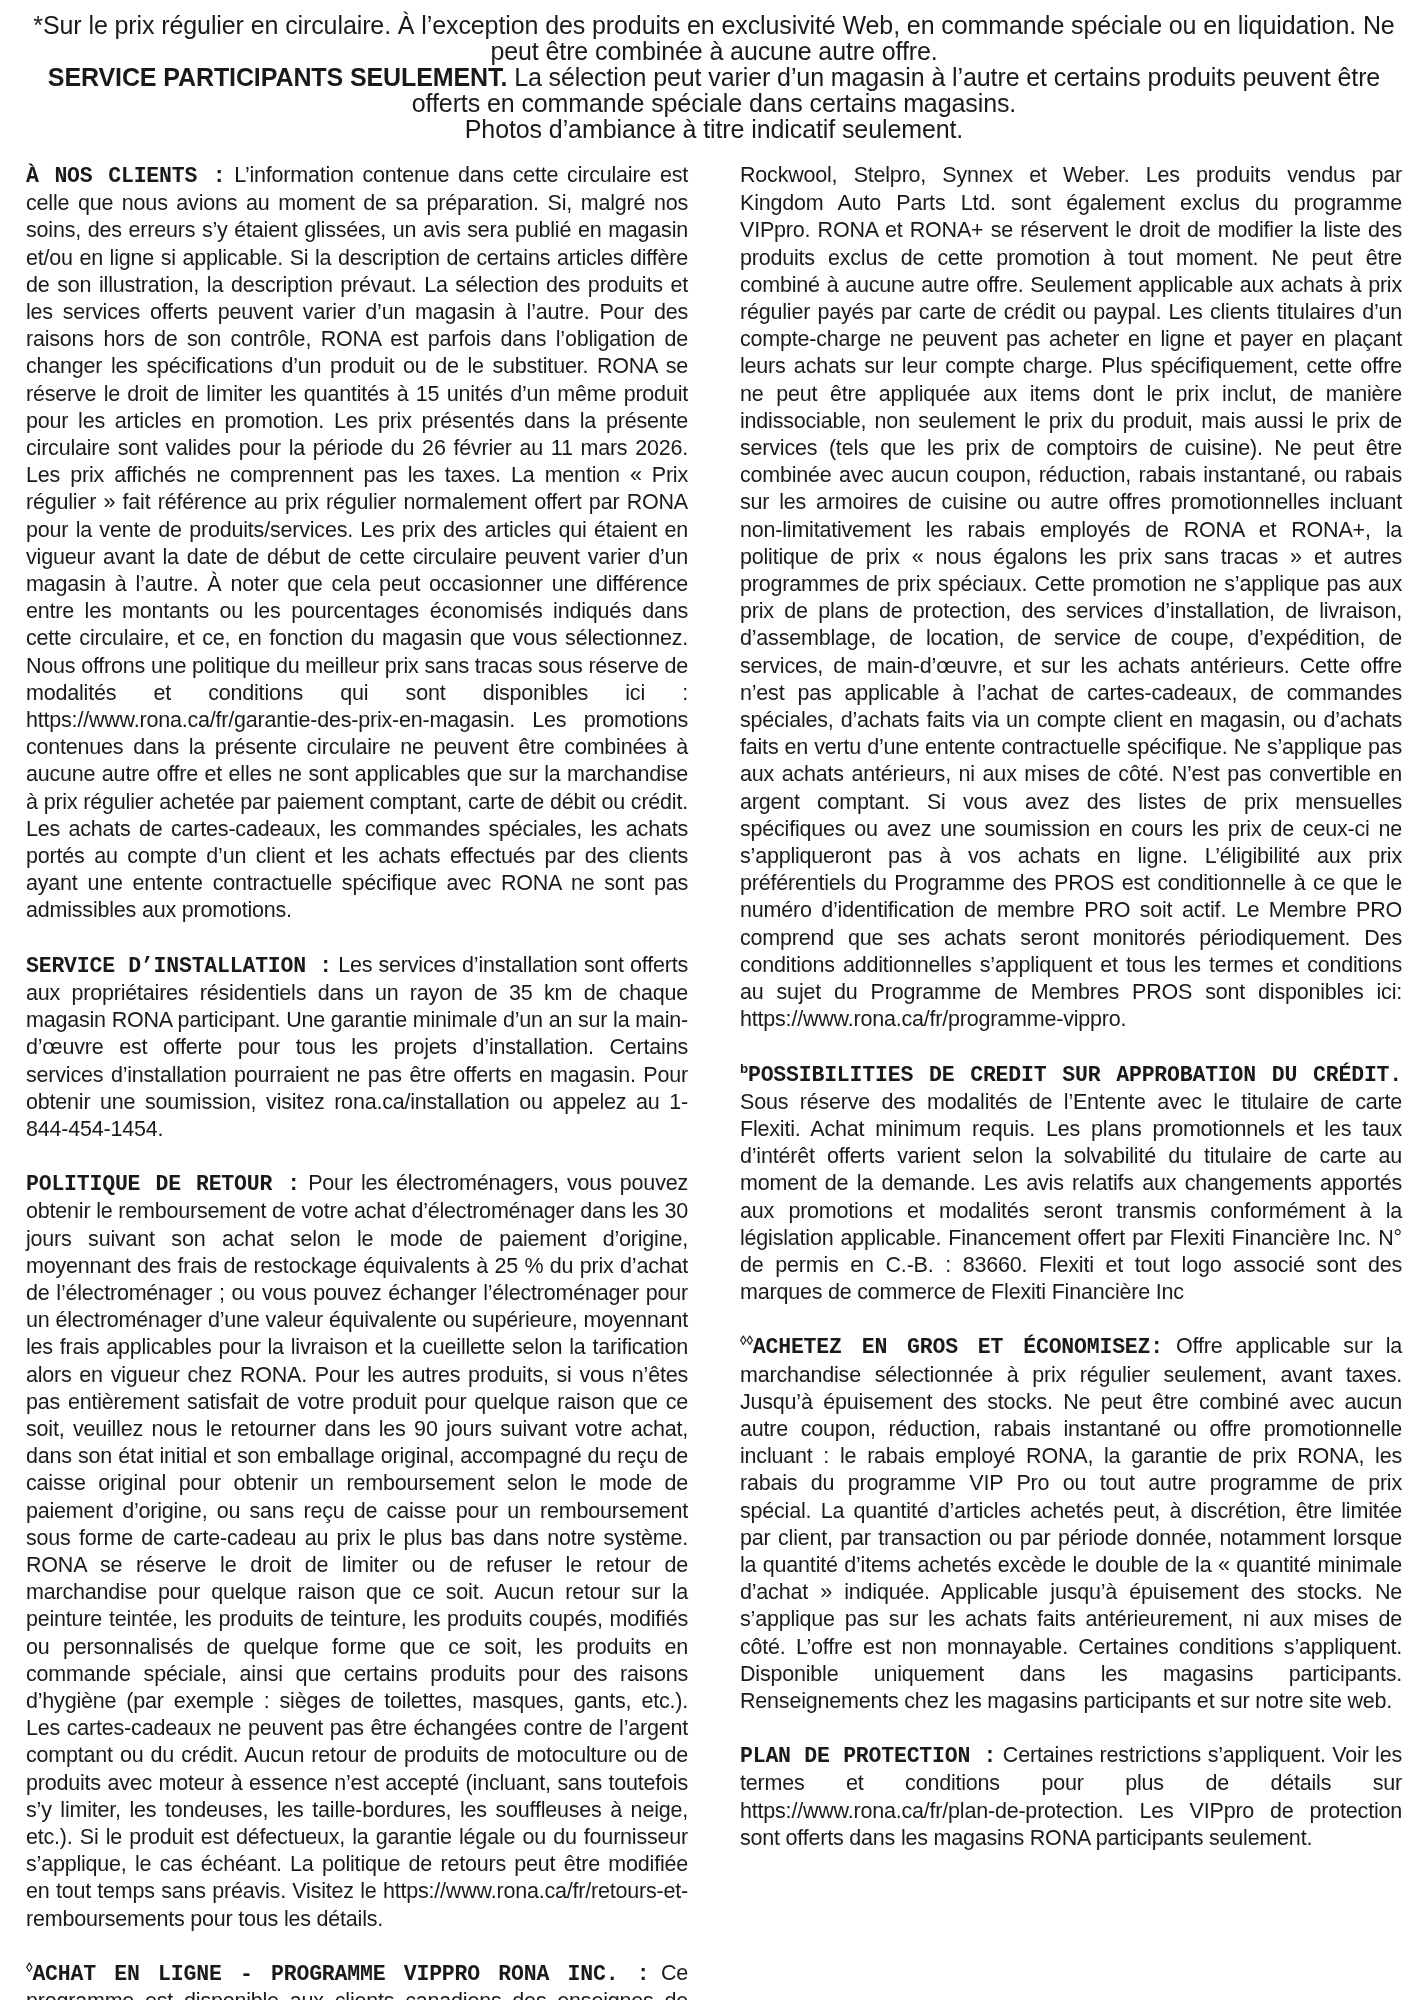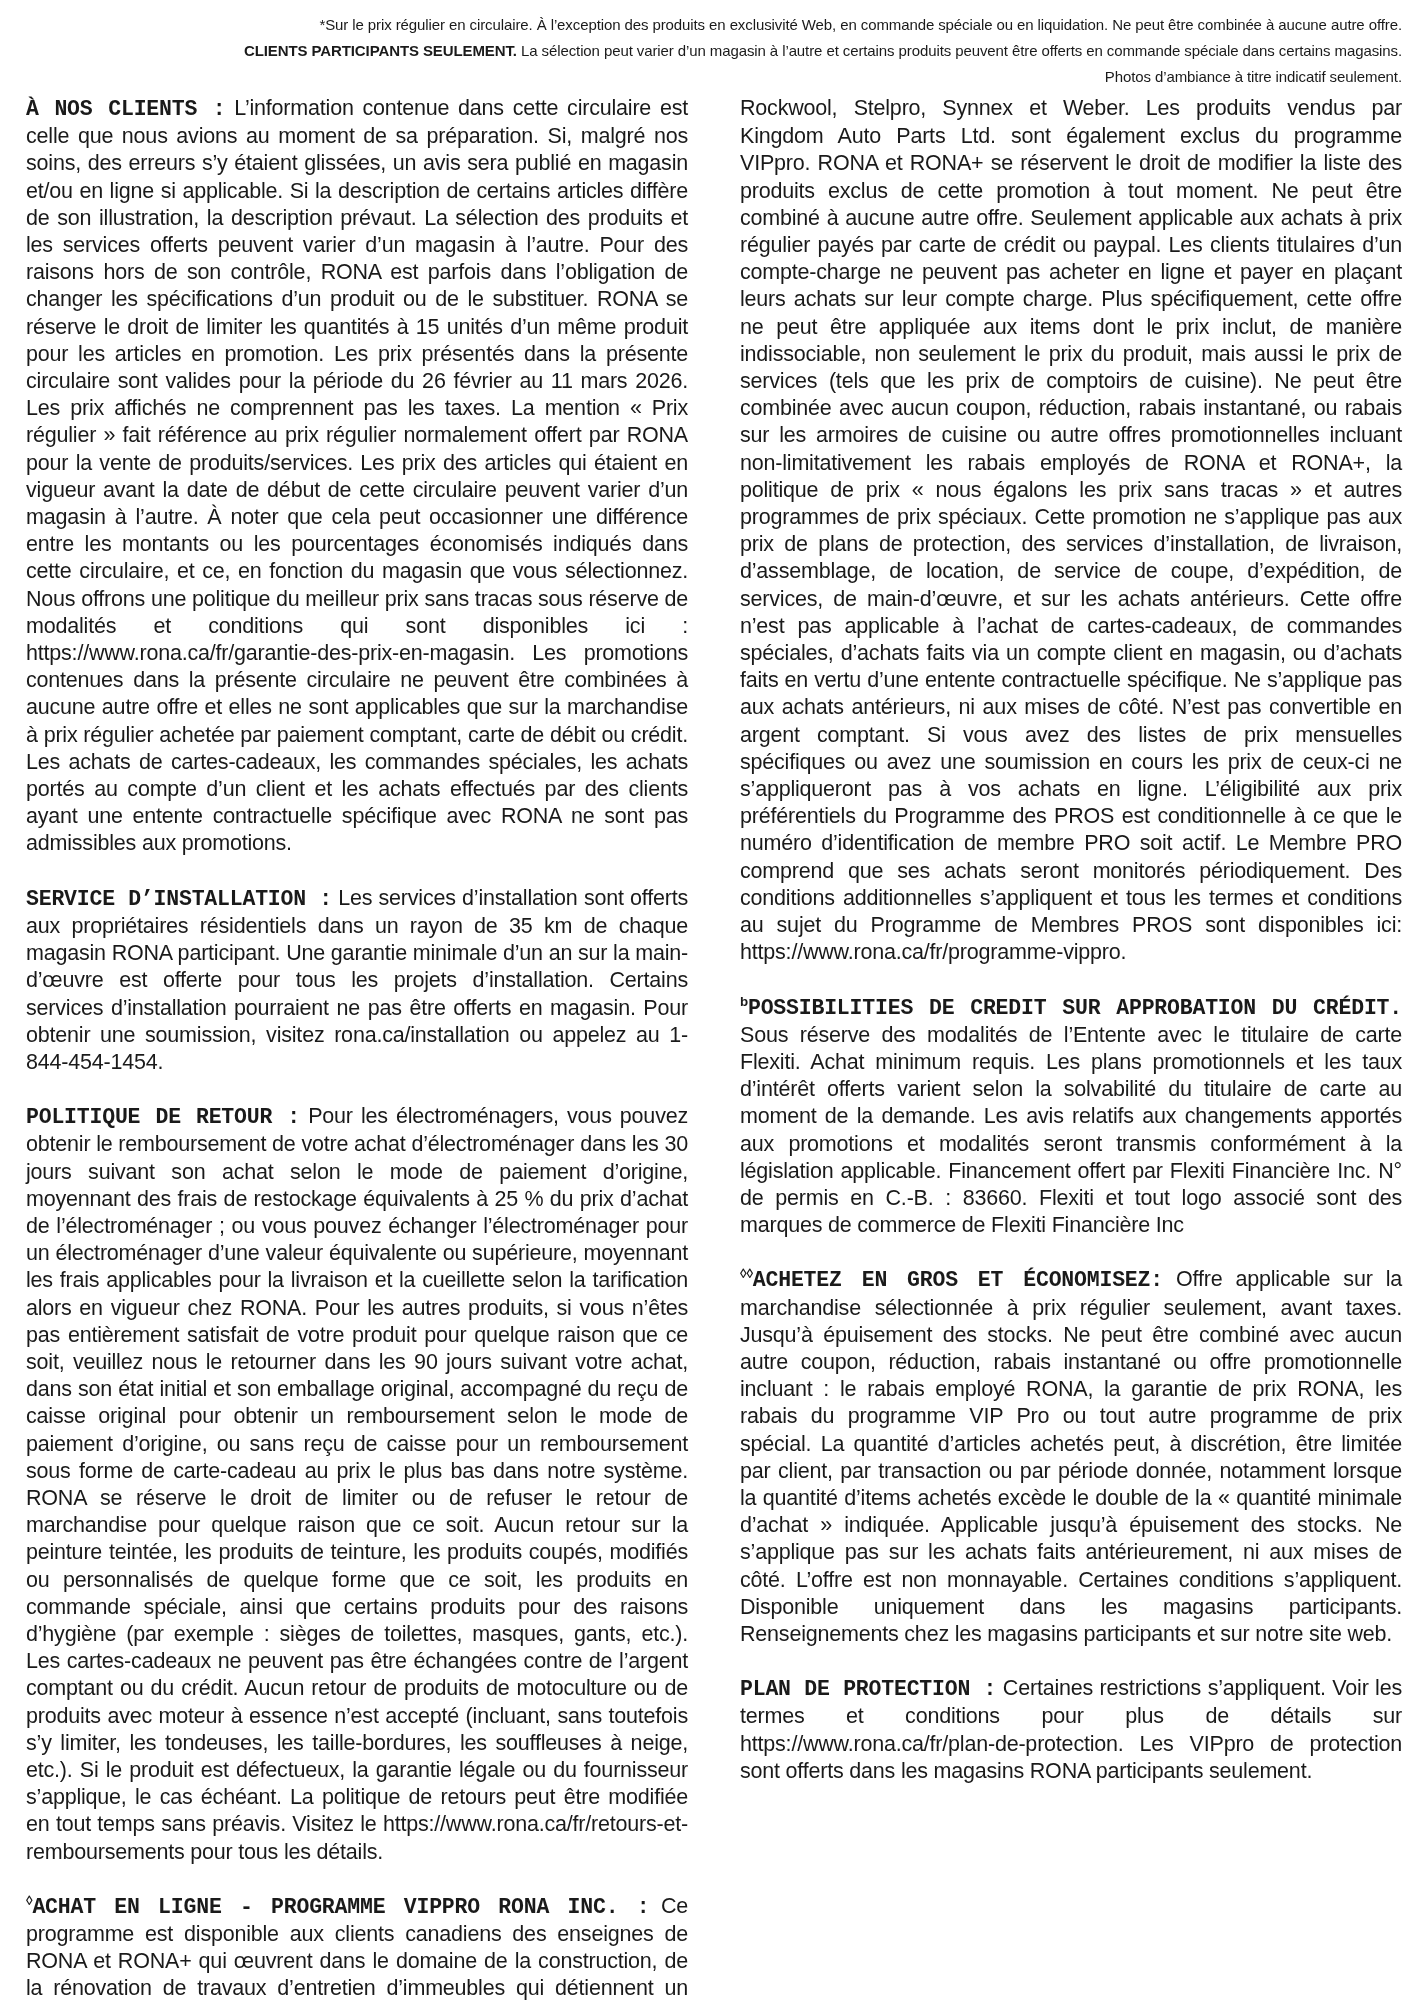--- a/index.html
+++ b/index.html
@@ -4,25 +4,25 @@
 <style>
   html,body{margin:0;padding:0;background:#ffffff;}
   body{
     width:1422px;min-height:2000px;
     font-family:"Liberation Sans","DejaVu Sans",sans-serif;
     color:#1a1a1a;
     -webkit-font-smoothing:antialiased;
   }
   .page{width:1422px;min-height:2000px;box-sizing:border-box;padding:12px 20px 20px 26px;overflow:hidden;}
   .header{
-    text-align:right;
-    font-size:15px;
+    text-align:center;
+    font-size:25px;
     line-height:26px;
     letter-spacing:-0.1px;
-    margin:0 auto 5px auto;
+    margin:0 auto 20px auto;
     max-width:1390px;
   }
   .header .bold{font-weight:700;}
   .cols{
     display:flex;
     gap:52px;
     align-items:flex-start;
   }
   .col{
     flex:1 1 0;
@@ -41,21 +41,21 @@
     line-height:0;
   }
 </style>
 </head>
 <body>
 
 <div class="page">
 
   <div class="header">
     <div>*Sur le prix régulier en circulaire. À l’exception des produits en exclusivité Web, en commande spéciale ou en liquidation. Ne peut être combinée à aucune autre offre.</div>
-    <div><span class="bold">CLIENTS PARTICIPANTS SEULEMENT.</span><span> La sélection peut varier d’un magasin à l’autre et certains produits peuvent être offerts en commande spéciale dans certains magasins.</span></div>
+    <div><span class="bold">SERVICE PARTICIPANTS SEULEMENT.</span><span> La sélection peut varier d’un magasin à l’autre et certains produits peuvent être offerts en commande spéciale dans certains magasins.</span></div>
     <div>Photos d’ambiance à titre indicatif seulement.</div>
   </div>
 
   <div class="cols">
 
     <div class="col">
       <p class="block"><span class="sup"></span><span class="lead">À NOS CLIENTS :</span><span> L’information contenue dans cette circulaire est celle que nous avions au moment de sa préparation. Si, malgré nos soins, des erreurs s’y étaient glissées, un avis sera publié en magasin et/ou en ligne si applicable. Si la description de certains articles diffère de son illustration, la description prévaut. La sélection des produits et les services offerts peuvent varier d’un magasin à l’autre. Pour des raisons hors de son contrôle, RONA est parfois dans l’obligation de changer les spécifications d’un produit ou de le substituer. RONA se réserve le droit de limiter les quantités à 15 unités d’un même produit pour les articles en promotion. Les prix présentés dans la présente circulaire sont valides pour la période du 26 février au 11 mars 2026. Les prix affichés ne comprennent pas les taxes. La mention « Prix régulier » fait référence au prix régulier normalement offert par RONA pour la vente de produits/services. Les prix des articles qui étaient en vigueur avant la date de début de cette circulaire peuvent varier d’un magasin à l’autre. À noter que cela peut occasionner une différence entre les montants ou les pourcentages économisés indiqués dans cette circulaire, et ce, en fonction du magasin que vous sélectionnez. Nous offrons une politique du meilleur prix sans tracas sous réserve de modalités et conditions qui sont disponibles ici : https://www.rona.ca/fr/garantie-des-prix-en-magasin. Les promotions contenues dans la présente circulaire ne peuvent être combinées à aucune autre offre et elles ne sont applicables que sur la marchandise à prix régulier achetée par paiement comptant, carte de débit ou crédit. Les achats de cartes-cadeaux, les commandes spéciales, les achats portés au compte d’un client et les achats effectués par des clients ayant une entente contractuelle spécifique avec RONA ne sont pas admissibles aux promotions.</span></p>
       <p class="block"><span class="sup"></span><span class="lead">SERVICE D’INSTALLATION :</span><span> Les services d’installation sont offerts aux propriétaires résidentiels dans un rayon de 35 km de chaque magasin RONA participant. Une garantie minimale d’un an sur la main-d’œuvre est offerte pour tous les projets d’installation. Certains services d’installation pourraient ne pas être offerts en magasin. Pour obtenir une soumission, visitez rona.ca/installation ou appelez au 1-844-454-1454.</span></p>
       <p class="block"><span class="sup"></span><span class="lead">POLITIQUE DE RETOUR :</span><span> Pour les électroménagers, vous pouvez obtenir le remboursement de votre achat d’électroménager dans les 30 jours suivant son achat selon le mode de paiement d’origine, moyennant des frais de restockage équivalents à 25 % du prix d’achat de l’électroménager ; ou vous pouvez échanger l’électroménager pour un électroménager d’une valeur équivalente ou supérieure, moyennant les frais applicables pour la livraison et la cueillette selon la tarification alors en vigueur chez RONA. Pour les autres produits, si vous n’êtes pas entièrement satisfait de votre produit pour quelque raison que ce soit, veuillez nous le retourner dans les 90 jours suivant votre achat, dans son état initial et son emballage original, accompagné du reçu de caisse original pour obtenir un remboursement selon le mode de paiement d’origine, ou sans reçu de caisse pour un remboursement sous forme de carte-cadeau au prix le plus bas dans notre système. RONA se réserve le droit de limiter ou de refuser le retour de marchandise pour quelque raison que ce soit. Aucun retour sur la peinture teintée, les produits de teinture, les produits coupés, modifiés ou personnalisés de quelque forme que ce soit, les produits en commande spéciale, ainsi que certains produits pour des raisons d’hygiène (par exemple : sièges de toilettes, masques, gants, etc.). Les cartes-cadeaux ne peuvent pas être échangées contre de l’argent comptant ou du crédit. Aucun retour de produits de motoculture ou de produits avec moteur à essence n’est accepté (incluant, sans toutefois s’y limiter, les tondeuses, les taille-bordures, les souffleuses à neige, etc.). Si le produit est défectueux, la garantie légale ou du fournisseur s’applique, le cas échéant. La politique de retours peut être modifiée en tout temps sans préavis. Visitez le https://www.rona.ca/fr/retours-et-remboursements pour tous les détails.</span></p>
       <p class="block"><span class="sup">◊</span><span class="lead">ACHAT EN LIGNE - PROGRAMME VIPPRO RONA INC. :</span><span> Ce programme est disponible aux clients canadiens des enseignes de RONA et RONA+ qui œuvrent dans le domaine de la construction, de la rénovation de travaux d’entretien d’immeubles qui détiennent un numéro de Membre PROS. Les Membres PROS bénéficient d’un rabais de 10% sur le prix régulier de produits dans la catégorie de la peinture, et d’un rabais de 5% sur le prix régulier de produits des autres catégories, sous réserve des exceptions prévues ci-dessous. Certaines catégories de produits peuvent être exclues de temps à autres par RONA et RONA+ à sa seule discrétion. Les rabais spéciaux applicables aux Membres PROS s’appliquent sur le prix régulier avant taxes des produits visés par la promotion, et ne s’appliquent pas sur le prix des produits en solde ou qui ne peuvent faire l’objet de réduction incluant notamment et non-limitativement les produits portant les marques suivantes : Alfred, Amazon, Ariens, Broil King, Canexel, Caseta, Dimplex, Dyson, Ecobee, EGO, Firman, Google Home, Hisun, Husqvarna, IRobot, John Deere, Lutron, Napoleon, Nest, Ring,</span></p>

